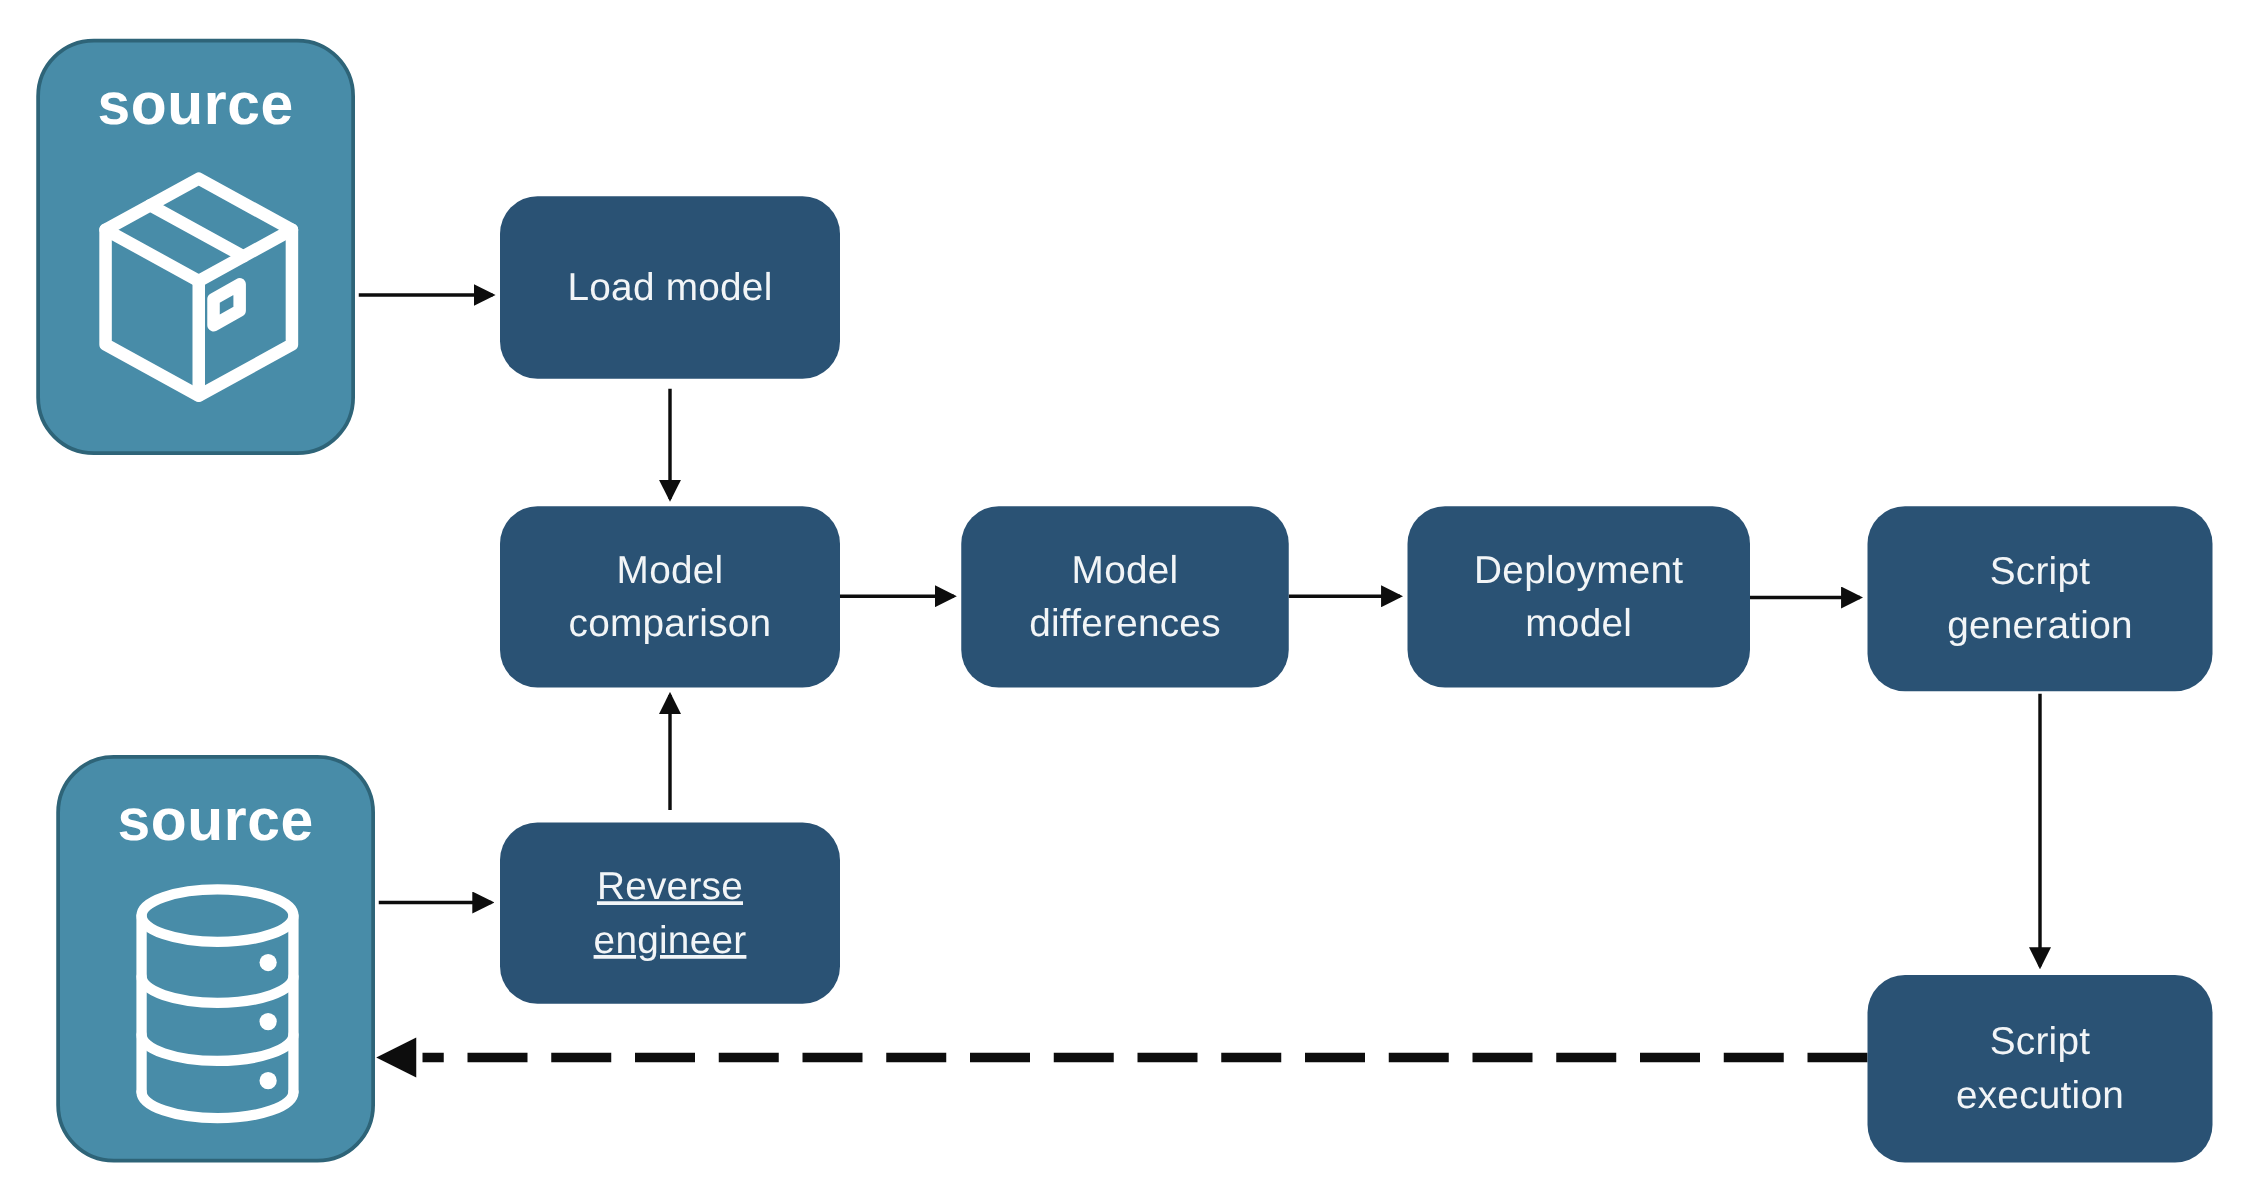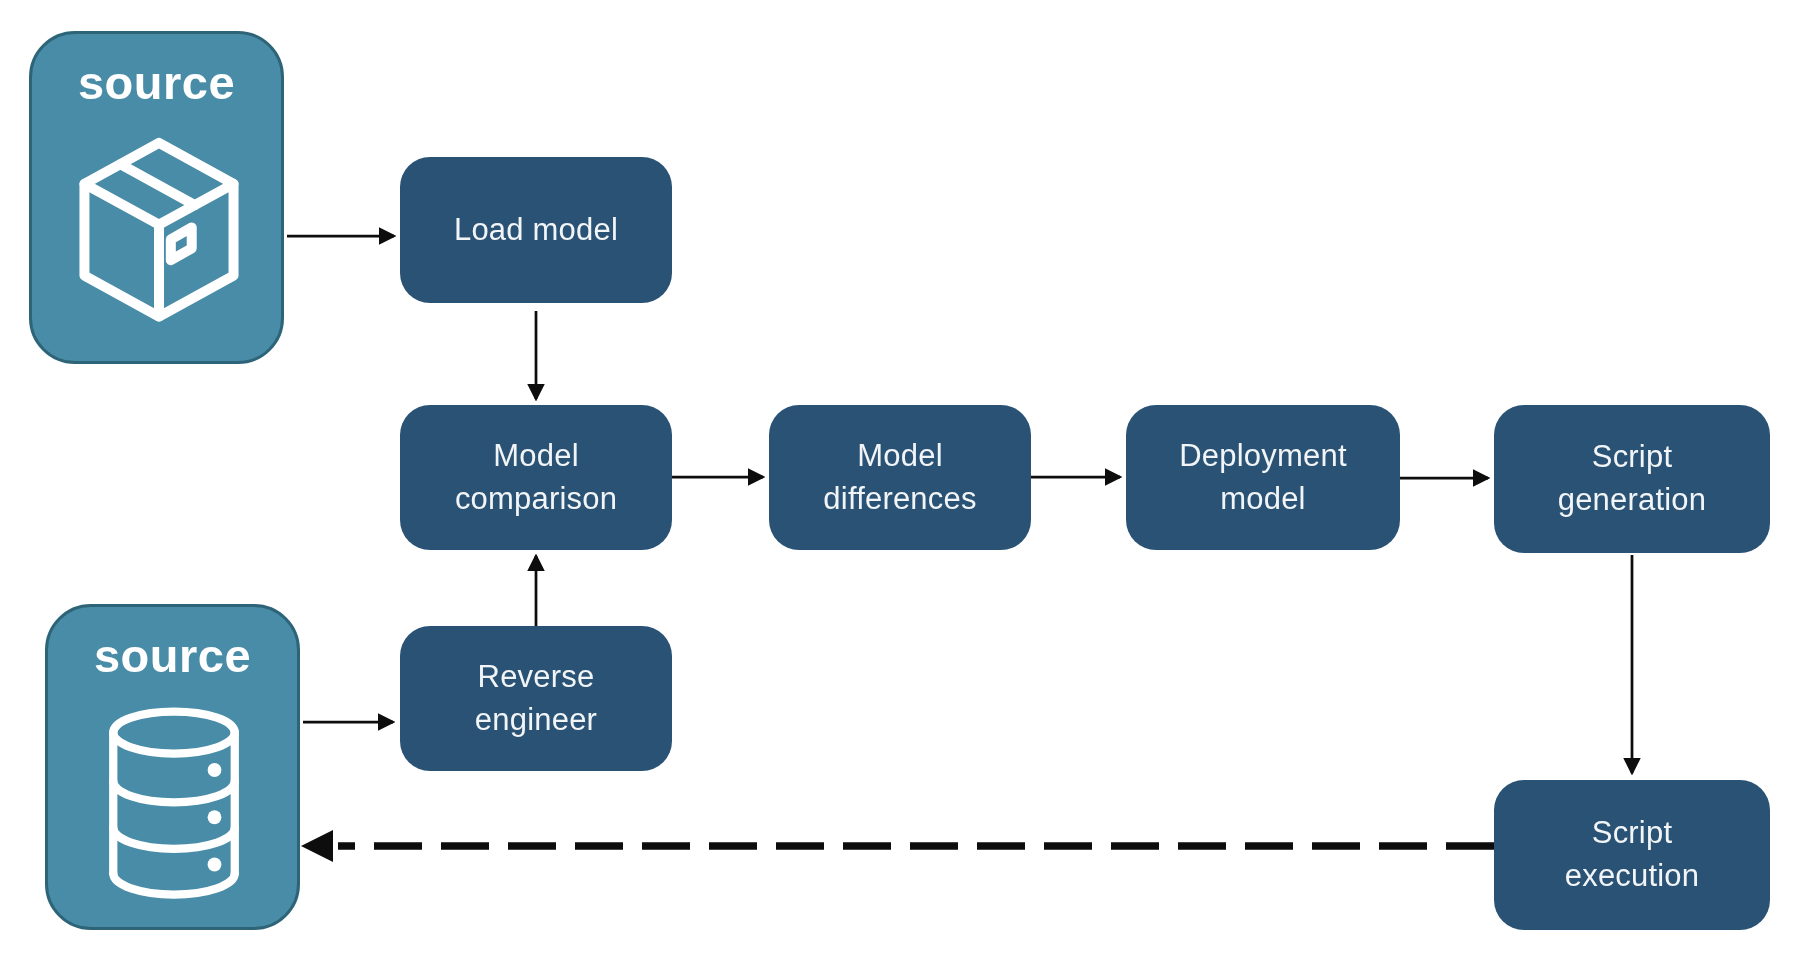--- a/index.html
+++ b/index.html
@@ -44,21 +44,21 @@
     font-size: 31px;
     line-height: 1.38;
     white-space: pre-line;
     letter-spacing: 0.2px;
   }
   .n-load-model        { left: 400px;  top: 157px; width: 272px; height: 146px; }
   .n-model-comparison  { left: 400px;  top: 405px; width: 272px; height: 145px; }
   .n-model-differences { left: 769px;  top: 405px; width: 262px; height: 145px; }
   .n-deployment-plan   { left: 1126px; top: 405px; width: 274px; height: 145px; }
   .n-script-generation { left: 1494px; top: 405px; width: 276px; height: 148px; }
-  .n-reverse-engineer  { left: 400px;  top: 626px; width: 272px; height: 145px; }
+  .n-reverse-engineer  { left: 400px;  top: 658px; width: 272px; height: 145px; text-decoration: underline; }
   .n-script-execution  { left: 1494px; top: 780px; width: 276px; height: 150px; }
 
   .endpoint {
     position: absolute;
     background: #488CA8;
     border: 3px solid #2E6478;
     border-radius: 46px;
     box-sizing: border-box;
   }
   .e-source { left: 29px; top: 31px;  width: 255px; height: 333px; }

